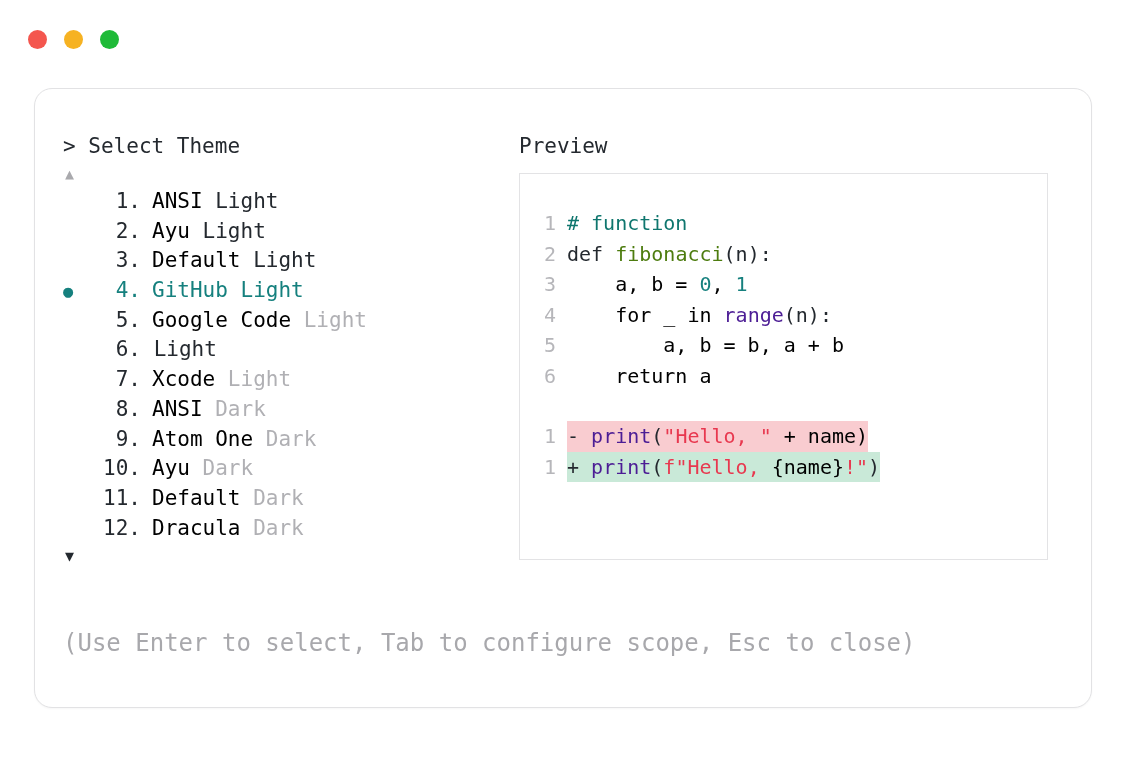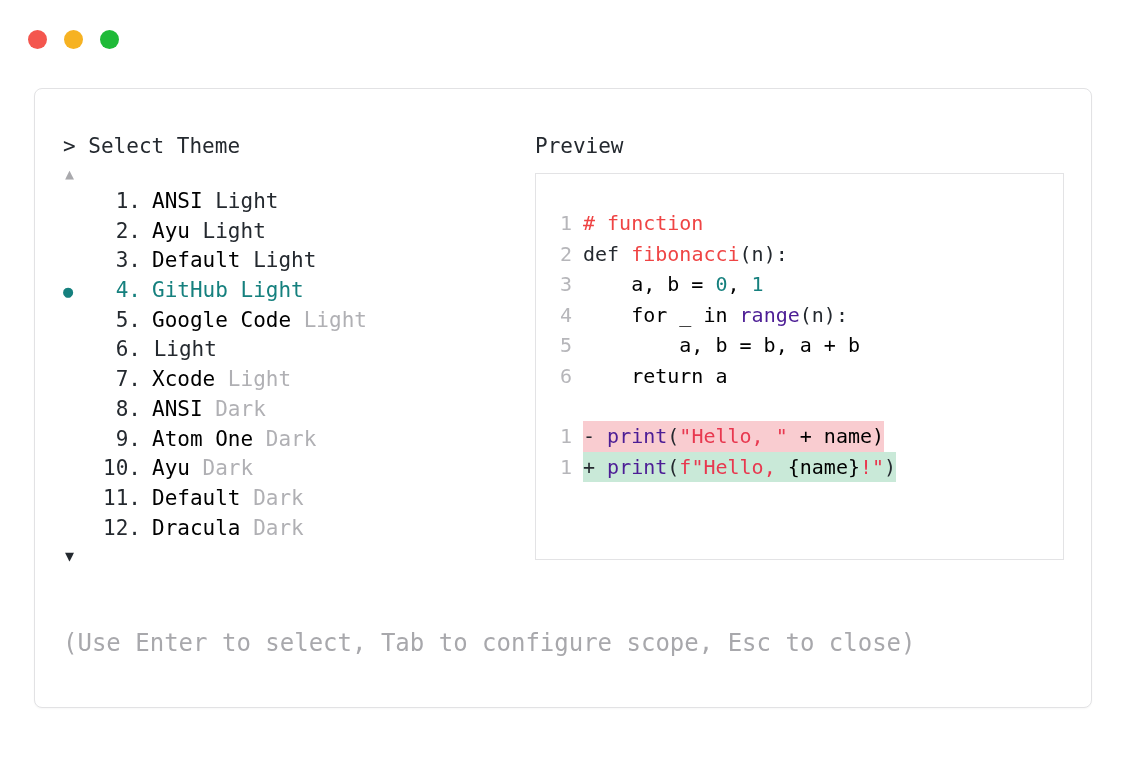--- a/index.html
+++ b/index.html
@@ -35,42 +35,42 @@
 
   
   .panel {
     position: absolute;
     left: 34px;
     top: 88px;
     width: 1058px;
     height: 620px;
     box-sizing: border-box;
     border: 1.5px solid #e2e2e4;
-    border-radius: 8px;
+    border-radius: 18px;
     background: #ffffff;
     box-shadow: 0 1px 2px rgba(0,0,0,0.035);
   }
 
   
   .columns {
     position: absolute;
     left: 0; top: 0;
     width: 100%;
     height: 100%;
   }
 
   .left-col {
     position: absolute;
     left: 28px;
     top: 42px;
     width: 470px;
   }
   .right-col {
     position: absolute;
-    left: 500px;
+    left: 484px;
     top: 42px;
     width: 535px;
   }
 
   
   .prompt-header {
     font-size: 21px;
     line-height: 30px;
     color: #24292f;
     letter-spacing: 0px;
@@ -174,24 +174,24 @@
     display: inline-block;
     width: 14px;
     flex: 0 0 14px;
     text-align: right;
     color: #b6b6ba;
     margin-right: 11px;
   }
   .code-spacer { height: 30px; }
 
   
-  .tok-comment { color: #ef4444; }
+  .tok-comment { color: #0f766e; }
   .tok-plain   { color: #000000; }
   .tok-kw      { color: #24292f; }
-  .tok-fn      { color: #ef4444; }
+  .tok-fn      { color: #4d7c0f; }
   .tok-num     { color: #16807e; }
   .tok-builtin { color: #4c1d95; }
   .tok-str     { color: #e8384f; }
   .tok-punct   { color: #24292f; }
 
   
   .diff-body { display: inline; }
   .diff-del .diff-body { background: #f9ccd0; }
   .diff-add .diff-body { background: #c9e9d8; }
   .diff-sign { color: #24292f; }

